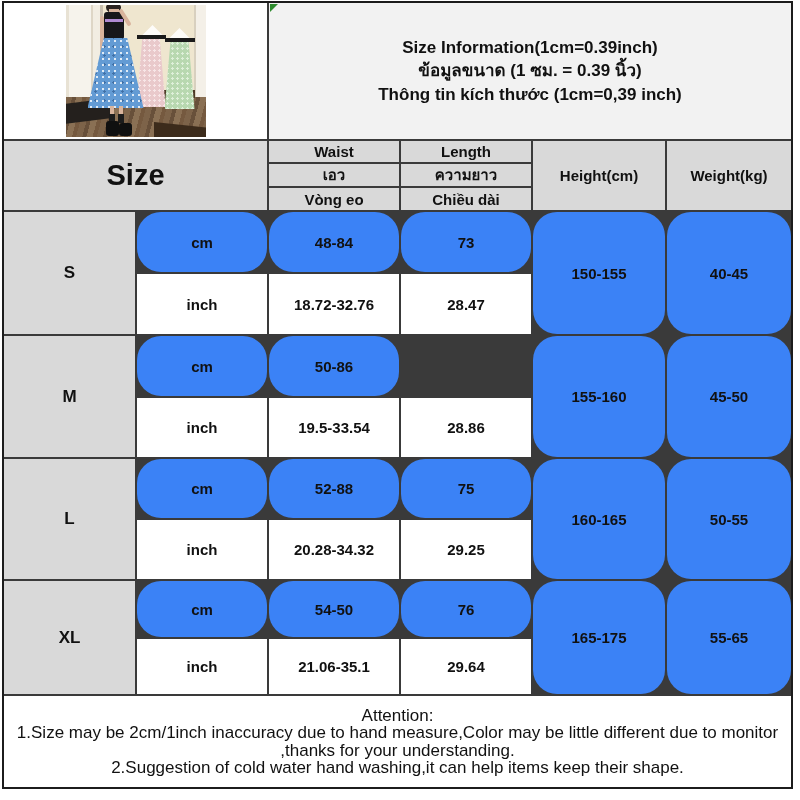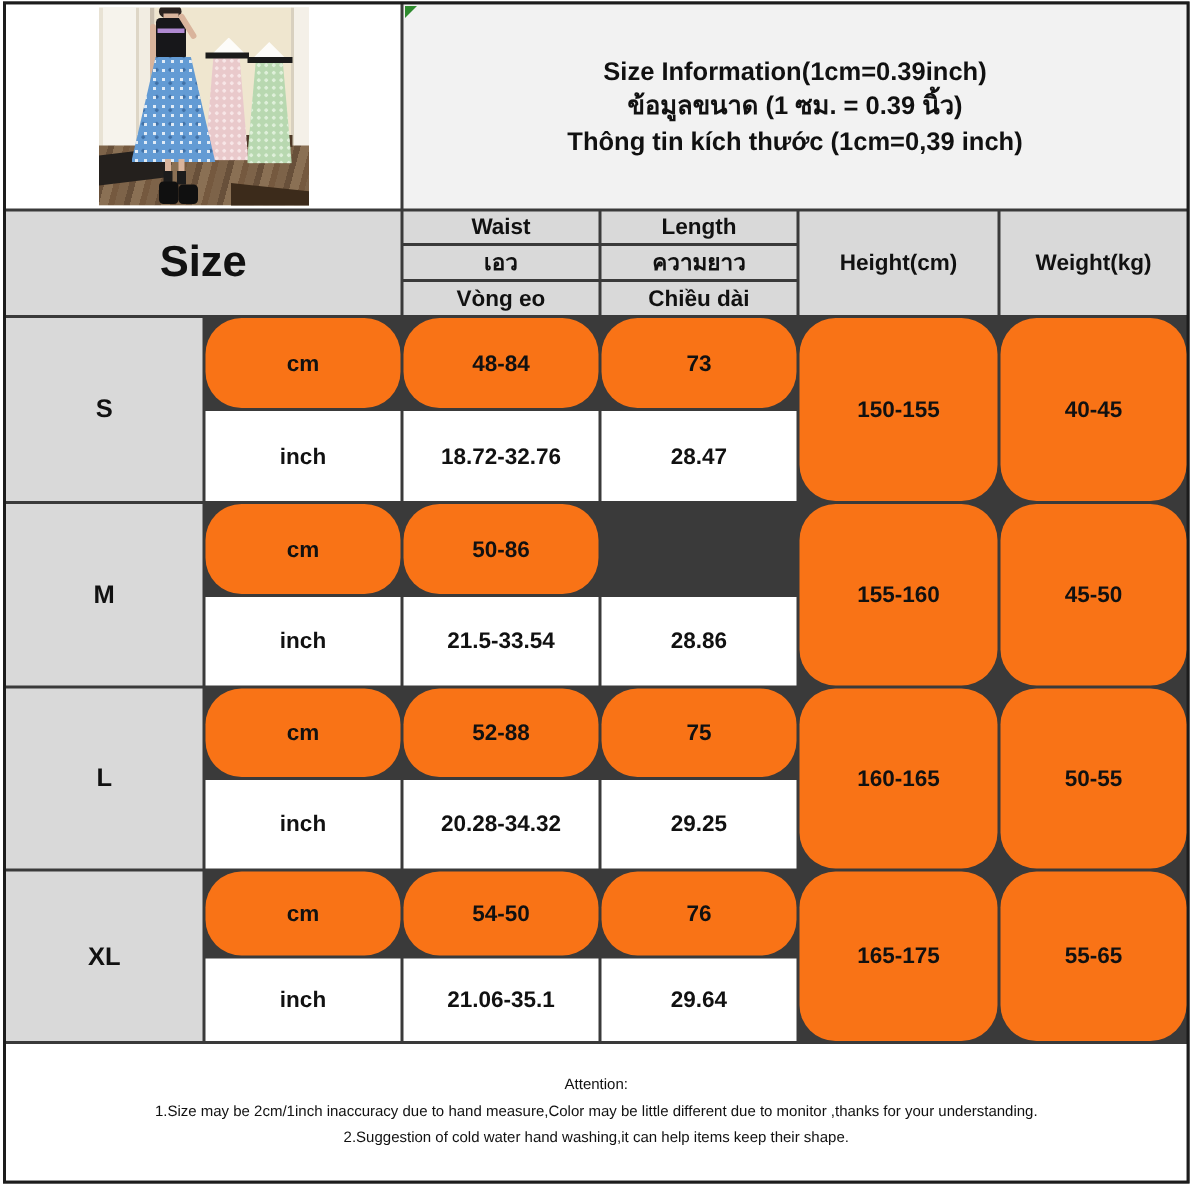--- a/index.html
+++ b/index.html
@@ -8,29 +8,29 @@
 
   .grid{
     position:absolute;left:2px;top:1px;
     display:grid;
     grid-template-columns:131px 130px 130px 130px 132px 124px;
     grid-template-rows:136px 21px 22px 22px 60px 60px 60px 59px 59px 59px 56px 55px 91px;
     gap:2px;background:#3a3a3a;border:2px solid #1c1c1c;
   }
   .cell{display:flex;align-items:center;justify-content:center;background:#fff;font-weight:700;text-align:center;}
   .hdr{background:#d9d9d9;text-align:right;}
-  .light{background:#f97316;border-radius:24px;}
+  .light{background:#3b82f6;border-radius:24px;}
   .white{background:#ffffff;}
   .title-cell{background:#f2f2f2;flex-direction:column;font-size:17px;line-height:23.5px;}
   .size-hdr{font-size:29px;}
   .sizelbl{font-size:17px;}
   .colhdr{font-size:15px;}
   .unit{font-size:15px;}
   .val{font-size:15px;}
-  .att{background:#fff;flex-direction:column;font-weight:400;font-size:10px;line-height:17.5px;padding:0 10px;}
+  .att{background:#fff;flex-direction:column;font-weight:400;font-size:17px;line-height:17.5px;padding:0 10px;}
   .att-note{max-width:765px;}
 
   .marker{position:absolute;left:270px;top:4px;width:0;height:0;
           border-top:8px solid #2e8b2e;border-right:8px solid transparent;}
 
   
   .photo{position:relative;width:140px;height:132px;background:#ece7dc;overflow:hidden;}
   .ph{position:absolute;}
   .panelwall{left:0;top:0;width:37px;height:100px;
     background:linear-gradient(90deg,#e8e2d4 0 3px,#f6f3ec 3px 25px,#ded6c6 25px 27px,#f2ede2 27px 34px,#c9bfae 34px 37px);}
@@ -135,21 +135,21 @@
     <div class="cell white unit" style="grid-area:6/2/7/3">inch</div>
     <div class="cell white val" style="grid-area:6/3/7/4">18.72-32.76</div>
     <div class="cell white val" style="grid-area:6/4/7/5">28.47</div>
     <div class="cell light val" style="grid-area:5/5/7/6">150-155</div>
     <div class="cell light val" style="grid-area:5/6/7/7">40-45</div>
 
     <div class="cell hdr sizelbl" style="grid-area:7/1/9/2">M</div>
     <div class="cell light unit" style="grid-area:7/2/8/3">cm</div>
     <div class="cell light val" style="grid-area:7/3/8/4">50-86</div>
     <div class="cell white unit" style="grid-area:8/2/9/3">inch</div>
-    <div class="cell white val" style="grid-area:8/3/9/4">21.5-33.54</div>
+    <div class="cell white val" style="grid-area:8/3/9/4">19.5-33.54</div>
     <div class="cell white val" style="grid-area:8/4/9/5">28.86</div>
     <div class="cell light val" style="grid-area:7/5/9/6">155-160</div>
     <div class="cell light val" style="grid-area:7/6/9/7">45-50</div>
 
     <div class="cell hdr sizelbl" style="grid-area:9/1/11/2">L</div>
     <div class="cell light unit" style="grid-area:9/2/10/3">cm</div>
     <div class="cell light val" style="grid-area:9/3/10/4">52-88</div>
     <div class="cell light val" style="grid-area:9/4/10/5">75</div>
     <div class="cell white unit" style="grid-area:10/2/11/3">inch</div>
     <div class="cell white val" style="grid-area:10/3/11/4">20.28-34.32</div>

